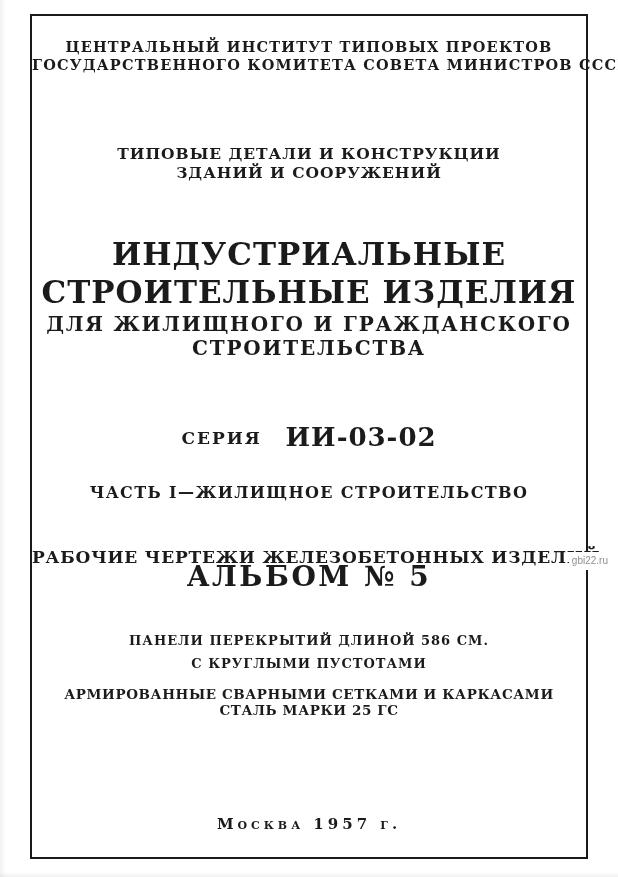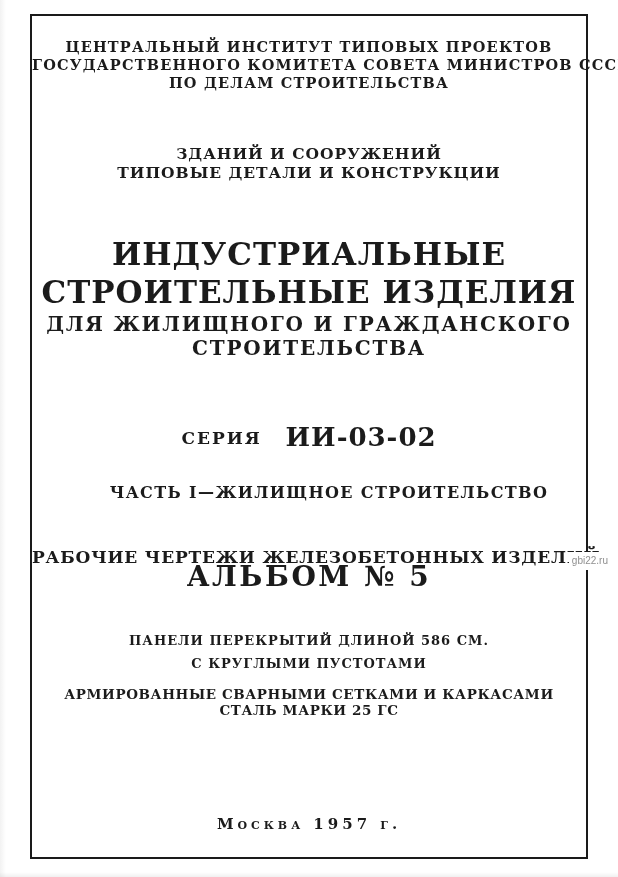--- a/index.html
+++ b/index.html
@@ -76,21 +76,20 @@
   .series .code {
     font-size: 26px;
     letter-spacing: 1px;
     vertical-align: -2px;
   }
   .part {
     top: 467px;
     font-size: 16px;
     font-weight: bold;
     letter-spacing: 1.4px;
-    padding-left: 20px;
   }
   .drawings {
     top: 531px;
     font-size: 17px;
     font-weight: bold;
     letter-spacing: 0.8px;
   }
   .album {
     top: 544px;
     font-size: 28px;
@@ -133,26 +132,25 @@
 </style>
 </head>
 <body>
 
 <div class="page">
   <div class="frame">
 
     <div class="block org">
       <div>ЦЕНТРАЛЬНЫЙ ИНСТИТУТ ТИПОВЫХ ПРОЕКТОВ</div>
       <div>ГОСУДАРСТВЕННОГО КОМИТЕТА СОВЕТА МИНИСТРОВ СССР</div>
-      <div>ПО ДЕЛАМ СТРОИТЕЛЬСТВА</div>
     </div>
 
     <div class="block doc-type">
+      <div>ТИПОВЫЕ ДЕТАЛИ И КОНСТРУКЦИИ</div>
       <div>ЗДАНИЙ И СООРУЖЕНИЙ</div>
-      <div>ТИПОВЫЕ ДЕТАЛИ И КОНСТРУКЦИИ</div>
     </div>
 
     <div class="block main-title">
       <div>ИНДУСТРИАЛЬНЫЕ</div>
       <div>СТРОИТЕЛЬНЫЕ ИЗДЕЛИЯ</div>
     </div>
 
     <div class="block main-subtitle">
       <div>ДЛЯ ЖИЛИЩНОГО И ГРАЖДАНСКОГО</div>
       <div>СТРОИТЕЛЬСТВА</div>

